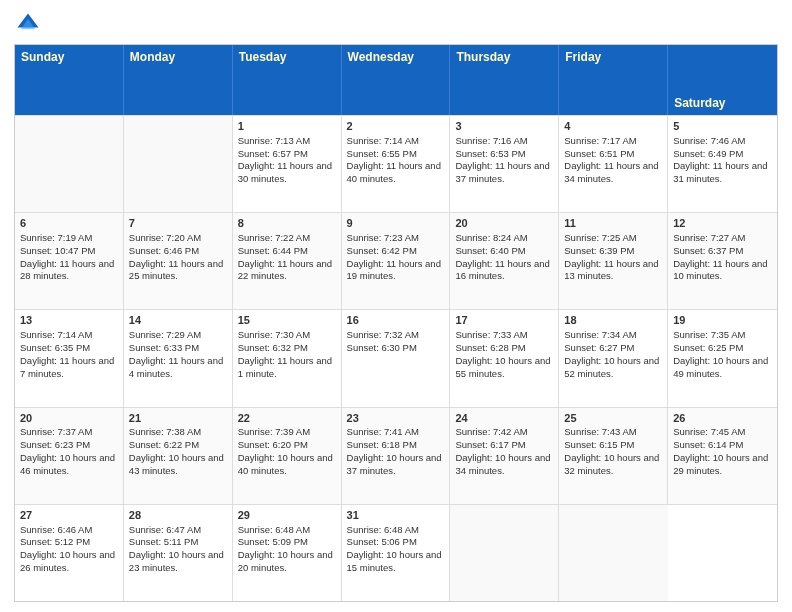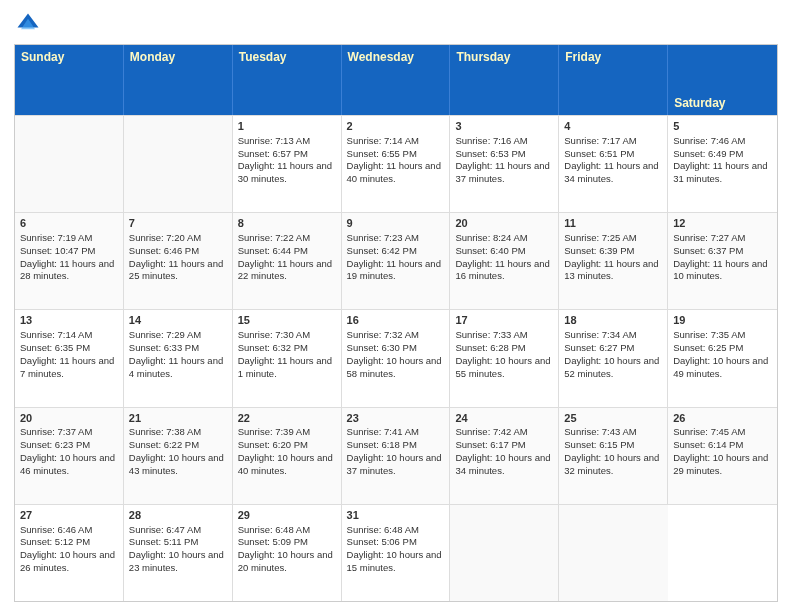--- a/index.html
+++ b/index.html
@@ -152,21 +152,21 @@
           <div class="cal-cell shaded"><span class="day-num">8</span><span>Sunrise: 7:22 AM</span><br><span>Sunset: 6:44 PM</span><br><span>Daylight: 11 hours and 22 minutes.</span></div>
           <div class="cal-cell shaded"><span class="day-num">9</span><span>Sunrise: 7:23 AM</span><br><span>Sunset: 6:42 PM</span><br><span>Daylight: 11 hours and 19 minutes.</span></div>
           <div class="cal-cell shaded"><span class="day-num">20</span><span>Sunrise: 8:24 AM</span><br><span>Sunset: 6:40 PM</span><br><span>Daylight: 11 hours and 16 minutes.</span></div>
           <div class="cal-cell shaded"><span class="day-num">11</span><span>Sunrise: 7:25 AM</span><br><span>Sunset: 6:39 PM</span><br><span>Daylight: 11 hours and 13 minutes.</span></div>
           <div class="cal-cell shaded"><span class="day-num">12</span><span>Sunrise: 7:27 AM</span><br><span>Sunset: 6:37 PM</span><br><span>Daylight: 11 hours and 10 minutes.</span></div>
         </div>
         <div class="cal-row">
           <div class="cal-cell"><span class="day-num">13</span><span>Sunrise: 7:14 AM</span><br><span>Sunset: 6:35 PM</span><br><span>Daylight: 11 hours and 7 minutes.</span></div>
           <div class="cal-cell"><span class="day-num">14</span><span>Sunrise: 7:29 AM</span><br><span>Sunset: 6:33 PM</span><br><span>Daylight: 11 hours and 4 minutes.</span></div>
           <div class="cal-cell"><span class="day-num">15</span><span>Sunrise: 7:30 AM</span><br><span>Sunset: 6:32 PM</span><br><span>Daylight: 11 hours and 1 minute.</span></div>
-          <div class="cal-cell"><span class="day-num">16</span><span>Sunrise: 7:32 AM</span><br><span>Sunset: 6:30 PM</span><br><span>Daylight: 10 hours and 58 minutes.</span></div>
+          <div class="cal-cell"><span class="day-num">16</span><span>Sunrise: 7:32 AM</span><br><span>Sunset: 6:30 PM</span><br></div>
           <div class="cal-cell"><span class="day-num">17</span><span>Sunrise: 7:33 AM</span><br><span>Sunset: 6:28 PM</span><br><span>Daylight: 10 hours and 55 minutes.</span></div>
           <div class="cal-cell"><span class="day-num">18</span><span>Sunrise: 7:34 AM</span><br><span>Sunset: 6:27 PM</span><br><span>Daylight: 10 hours and 52 minutes.</span></div>
           <div class="cal-cell"><span class="day-num">19</span><span>Sunrise: 7:35 AM</span><br><span>Sunset: 6:25 PM</span><br><span>Daylight: 10 hours and 49 minutes.</span></div>
         </div>
         <div class="cal-row">
           <div class="cal-cell shaded"><span class="day-num">20</span><span>Sunrise: 7:37 AM</span><br><span>Sunset: 6:23 PM</span><br><span>Daylight: 10 hours and 46 minutes.</span></div>
           <div class="cal-cell shaded"><span class="day-num">21</span><span>Sunrise: 7:38 AM</span><br><span>Sunset: 6:22 PM</span><br><span>Daylight: 10 hours and 43 minutes.</span></div>
           <div class="cal-cell shaded"><span class="day-num">22</span><span>Sunrise: 7:39 AM</span><br><span>Sunset: 6:20 PM</span><br><span>Daylight: 10 hours and 40 minutes.</span></div>
           <div class="cal-cell shaded"><span class="day-num">23</span><span>Sunrise: 7:41 AM</span><br><span>Sunset: 6:18 PM</span><br><span>Daylight: 10 hours and 37 minutes.</span></div>
           <div class="cal-cell shaded"><span class="day-num">24</span><span>Sunrise: 7:42 AM</span><br><span>Sunset: 6:17 PM</span><br><span>Daylight: 10 hours and 34 minutes.</span></div>

